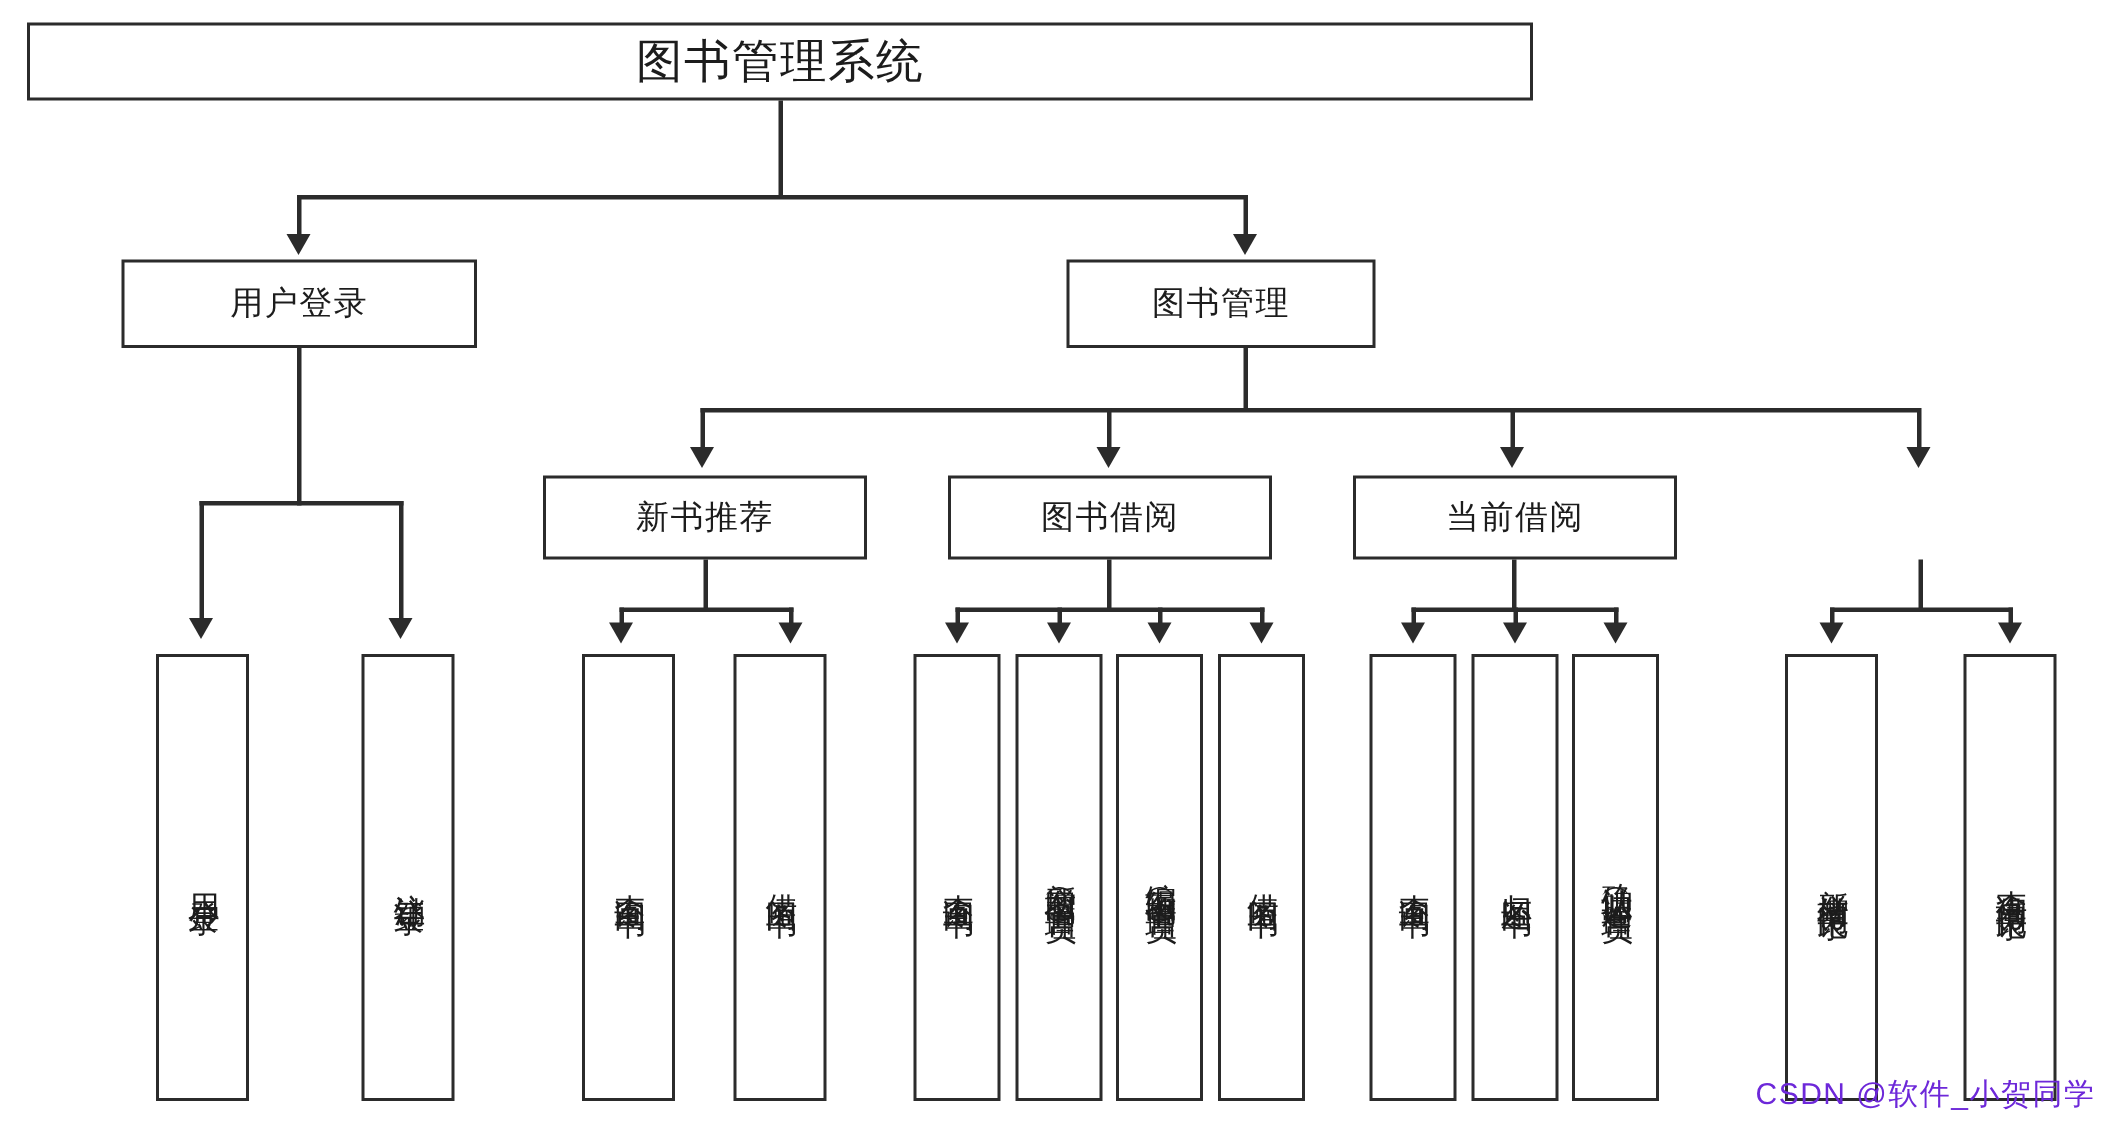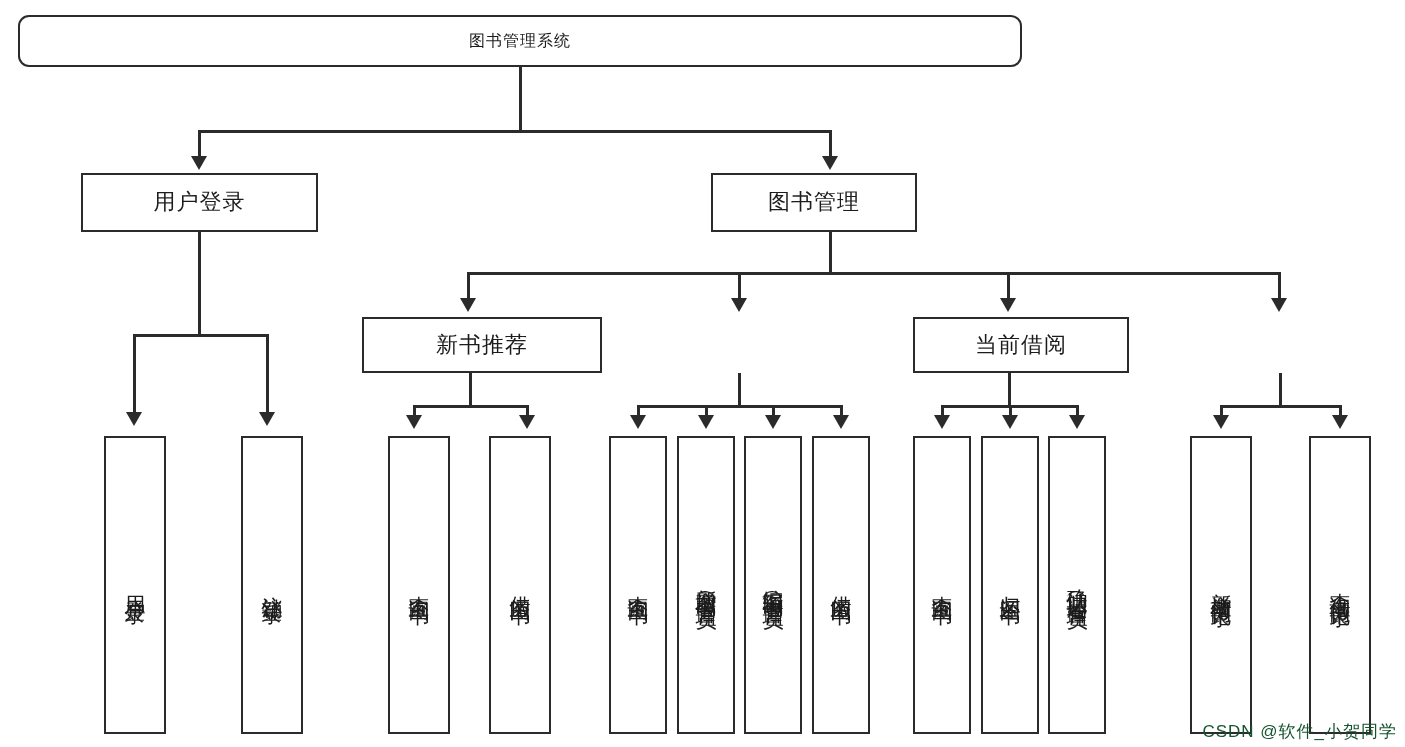--- a/index.html
+++ b/index.html
@@ -14,21 +14,21 @@
     border:2.5px solid #2b2b2b;
     background:#ffffff;
     display:flex;
     align-items:center;
     justify-content:center;
     font-size:22px;
     letter-spacing:1px;
     color:#1c1c1c;
     line-height:1.1;
   }
-  .node.root{font-size:16px;border-radius:11px;}
+  .node.root{font-size:31px;}
   .node.lvl2,.node.lvl3{font-size:22px;}
 
   
   .leaf{
     position:absolute;
     box-sizing:border-box;
     border:2.5px solid #2b2b2b;
     background:#ffffff;
     writing-mode:vertical-rl;
     text-orientation:upright;
@@ -52,22 +52,22 @@
     border-left:8px solid transparent;
     border-right:8px solid transparent;
     border-top:14px solid #2b2b2b;
   }
 
   
   .watermark{
     position:absolute;
     right:8px;
     bottom:4px;
-    font-size:17px;
-    color:#14532d;
+    font-size:20px;
+    color:#6d28d9;
     letter-spacing:1px;
     white-space:nowrap;
     pointer-events:none;
   }
 </style>
 </head>
 <body>
 
 <div id="canvas">
 
@@ -106,24 +106,27 @@
 
   <div class="vline" style="left:738px;top:272px;width:3px;height:28px;"></div>
   <div class="arrow" style="left:731px;top:298px;"></div>
 
   <div class="vline" style="left:1007px;top:272px;width:3px;height:28px;"></div>
   <div class="arrow" style="left:1000px;top:298px;"></div>
 
   <div class="vline" style="left:1278px;top:272px;width:3px;height:28px;"></div>
   <div class="arrow" style="left:1271px;top:298px;"></div>
 
-  <div class="node lvl3" style="left:362px;top:317px;width:240px;height:56px;">
+  <div class="node lvl3" style="left:362px;top:317px;width:216px;height:56px;">
     <span>新书推荐</span>
   </div>
-  <div class="node lvl3" style="left:902px;top:317px;width:216px;height:56px;margin-left:11px;">
+  <div class="node lvl3" style="left:632px;top:317px;width:216px;height:56px;">
+    <span>图书借阅</span>
+  </div>
+  <div class="node lvl3" style="left:902px;top:317px;width:216px;height:56px;">
     <span>当前借阅</span>
   </div>
 
   <div class="vline" style="left:469px;top:373px;width:3px;height:35px;"></div>
   <div class="hline" style="left:413px;top:405px;width:116px;height:3px;"></div>
   <div class="vline" style="left:413px;top:405px;width:3px;height:12px;"></div>
   <div class="arrow" style="left:406px;top:415px;"></div>
   <div class="vline" style="left:526px;top:405px;width:3px;height:12px;"></div>
   <div class="arrow" style="left:519px;top:415px;"></div>
 

